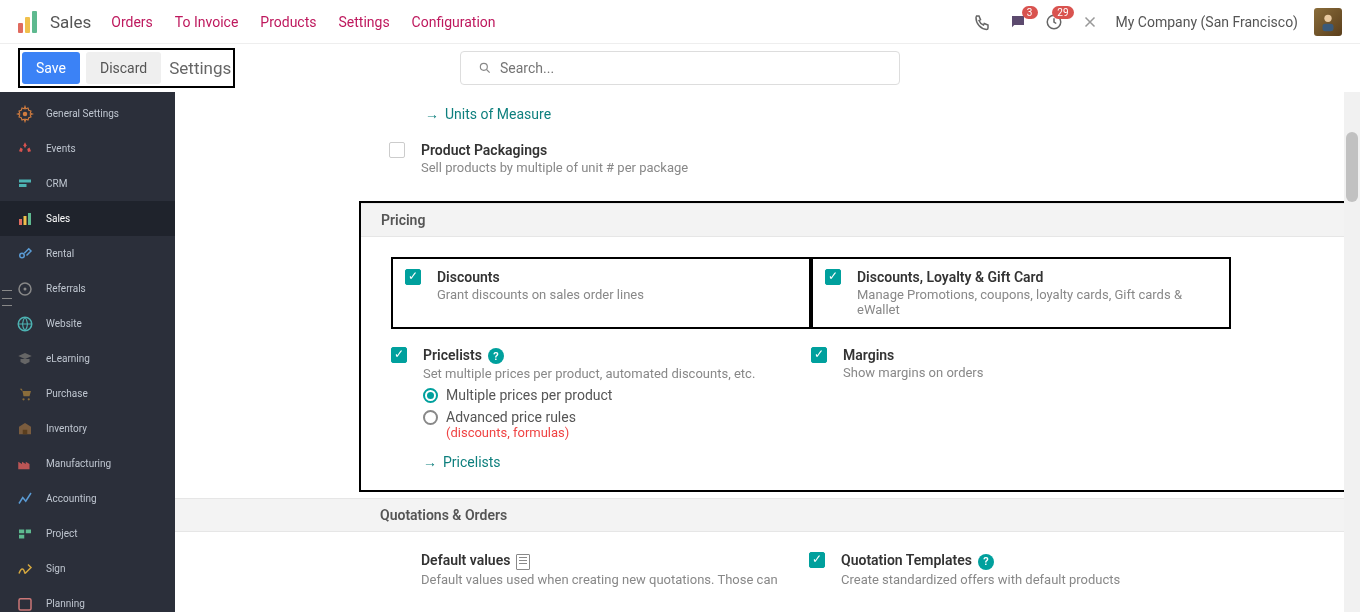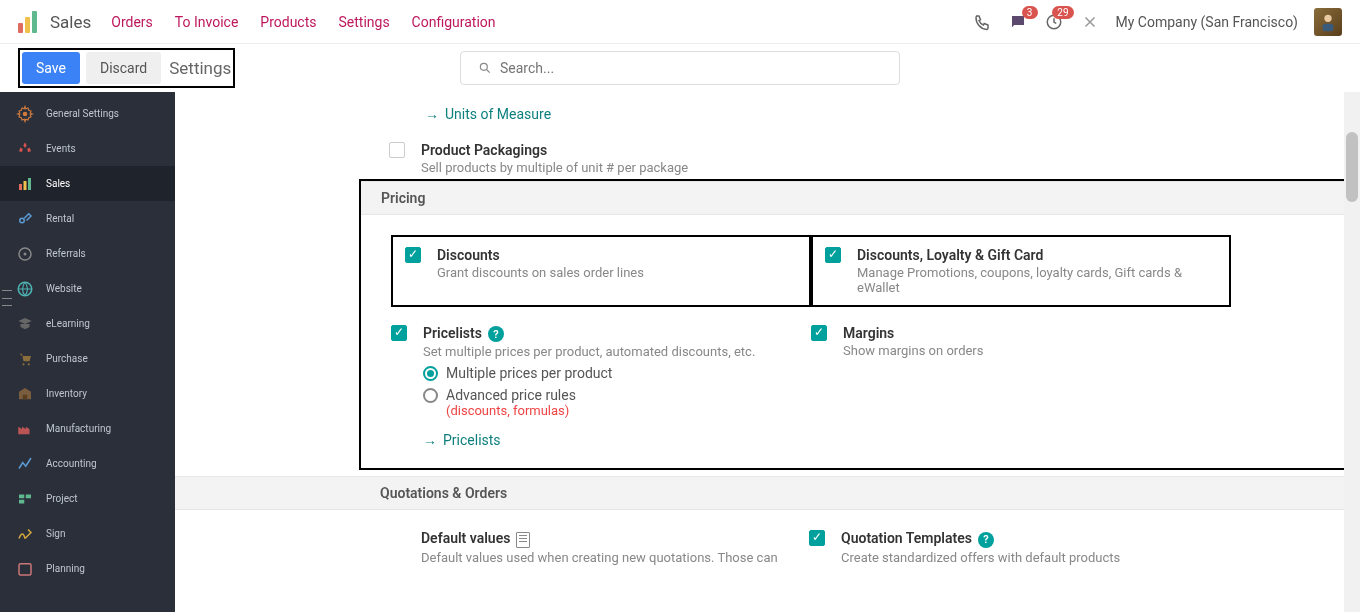--- a/index.html
+++ b/index.html
@@ -31,21 +31,21 @@
 .main{display:flex;height:calc(612px - 44px - 48px);}
 .sidebar{width:175px;background:#2b2f3a;color:#bfc6d0;overflow:hidden;padding-top:4px;flex-shrink:0;}
 .side-item{display:flex;align-items:center;height:35px;padding:0 16px;font-size:10px;cursor:pointer;gap:12px;}
 .side-item.active{background:#1f232c;color:#fff;}
 .side-item .sico{width:18px;height:18px;display:flex;align-items:center;justify-content:center;}
 .content{flex:1;overflow:auto;position:relative;background:#fff;}
 .content-inner{padding:0 0 20px 0;}
 .uom-link{padding:14px 0 14px 250px;}
 .arrow-link{color:#0d7f7d;font-size:14px;display:flex;align-items:center;gap:6px;}
 .arrow-link::before{content:"→";font-weight:bold;}
-.pkg-row{display:flex;padding:6px 0 4px 214px;gap:16px;}
+.pkg-row{display:flex;padding:6px 0 26px 214px;gap:16px;}
 .chk{width:16px;height:16px;border:1px solid #ccc;border-radius:2px;display:inline-block;flex-shrink:0;position:relative;}
 .chk.checked{background:#00a09d;border-color:#00a09d;}
 .chk.checked::after{content:"✓";color:#fff;font-size:12px;position:absolute;top:-1px;left:2px;}
 .setting-title{font-size:14px;font-weight:600;color:#333;}
 .setting-desc{font-size:13px;color:#888;margin-top:2px;}
 .section-head{background:#f3f3f3;border-top:1px solid #e6e6e6;border-bottom:1px solid #e6e6e6;padding:8px 0 8px 205px;font-size:14px;font-weight:600;color:#555;}
 .section-body{padding:20px 0 20px 214px;display:grid;grid-template-columns:420px 420px;column-gap:0;row-gap:18px;}
 .cell{display:flex;gap:16px;align-items:flex-start;}
 .cellbox{border:2px solid #000;padding:10px 12px;}
 .radio{width:15px;height:15px;border:2px solid #888;border-radius:50%;display:inline-block;position:relative;vertical-align:middle;margin-right:8px;}
@@ -157,20 +157,28 @@
       <div class="side-item">
         <span class="sico">
           <svg viewBox="0 0 24 24" fill="#d9534f">
             <path d="M12 3l2 4-2 4-2-4z"></path>
             <path d="M6 10l3 2-1 4-4-1z"></path>
             <path d="M18 10l-3 2 1 4 4-1z"></path>
           </svg>
         </span>
         <span>Events</span>
       </div>
+      <div class="side-item">
+        <span class="sico">
+          <svg viewBox="0 0 24 24" fill="#4db3b3">
+            <path d="M4 6h16v4H4zM4 12h10v4H4z"></path>
+          </svg>
+        </span>
+        <span>CRM</span>
+      </div>
       <div class="side-item active">
         <span class="sico">
           <svg viewBox="0 0 24 24">
             <rect x="4" y="12" width="4" height="8" fill="#e06b5f"></rect>
             <rect x="10" y="8" width="4" height="12" fill="#f0c04c"></rect>
             <rect x="16" y="4" width="4" height="16" fill="#5eb98f"></rect>
           </svg>
         </span>
         <span>Sales</span>
       </div>

